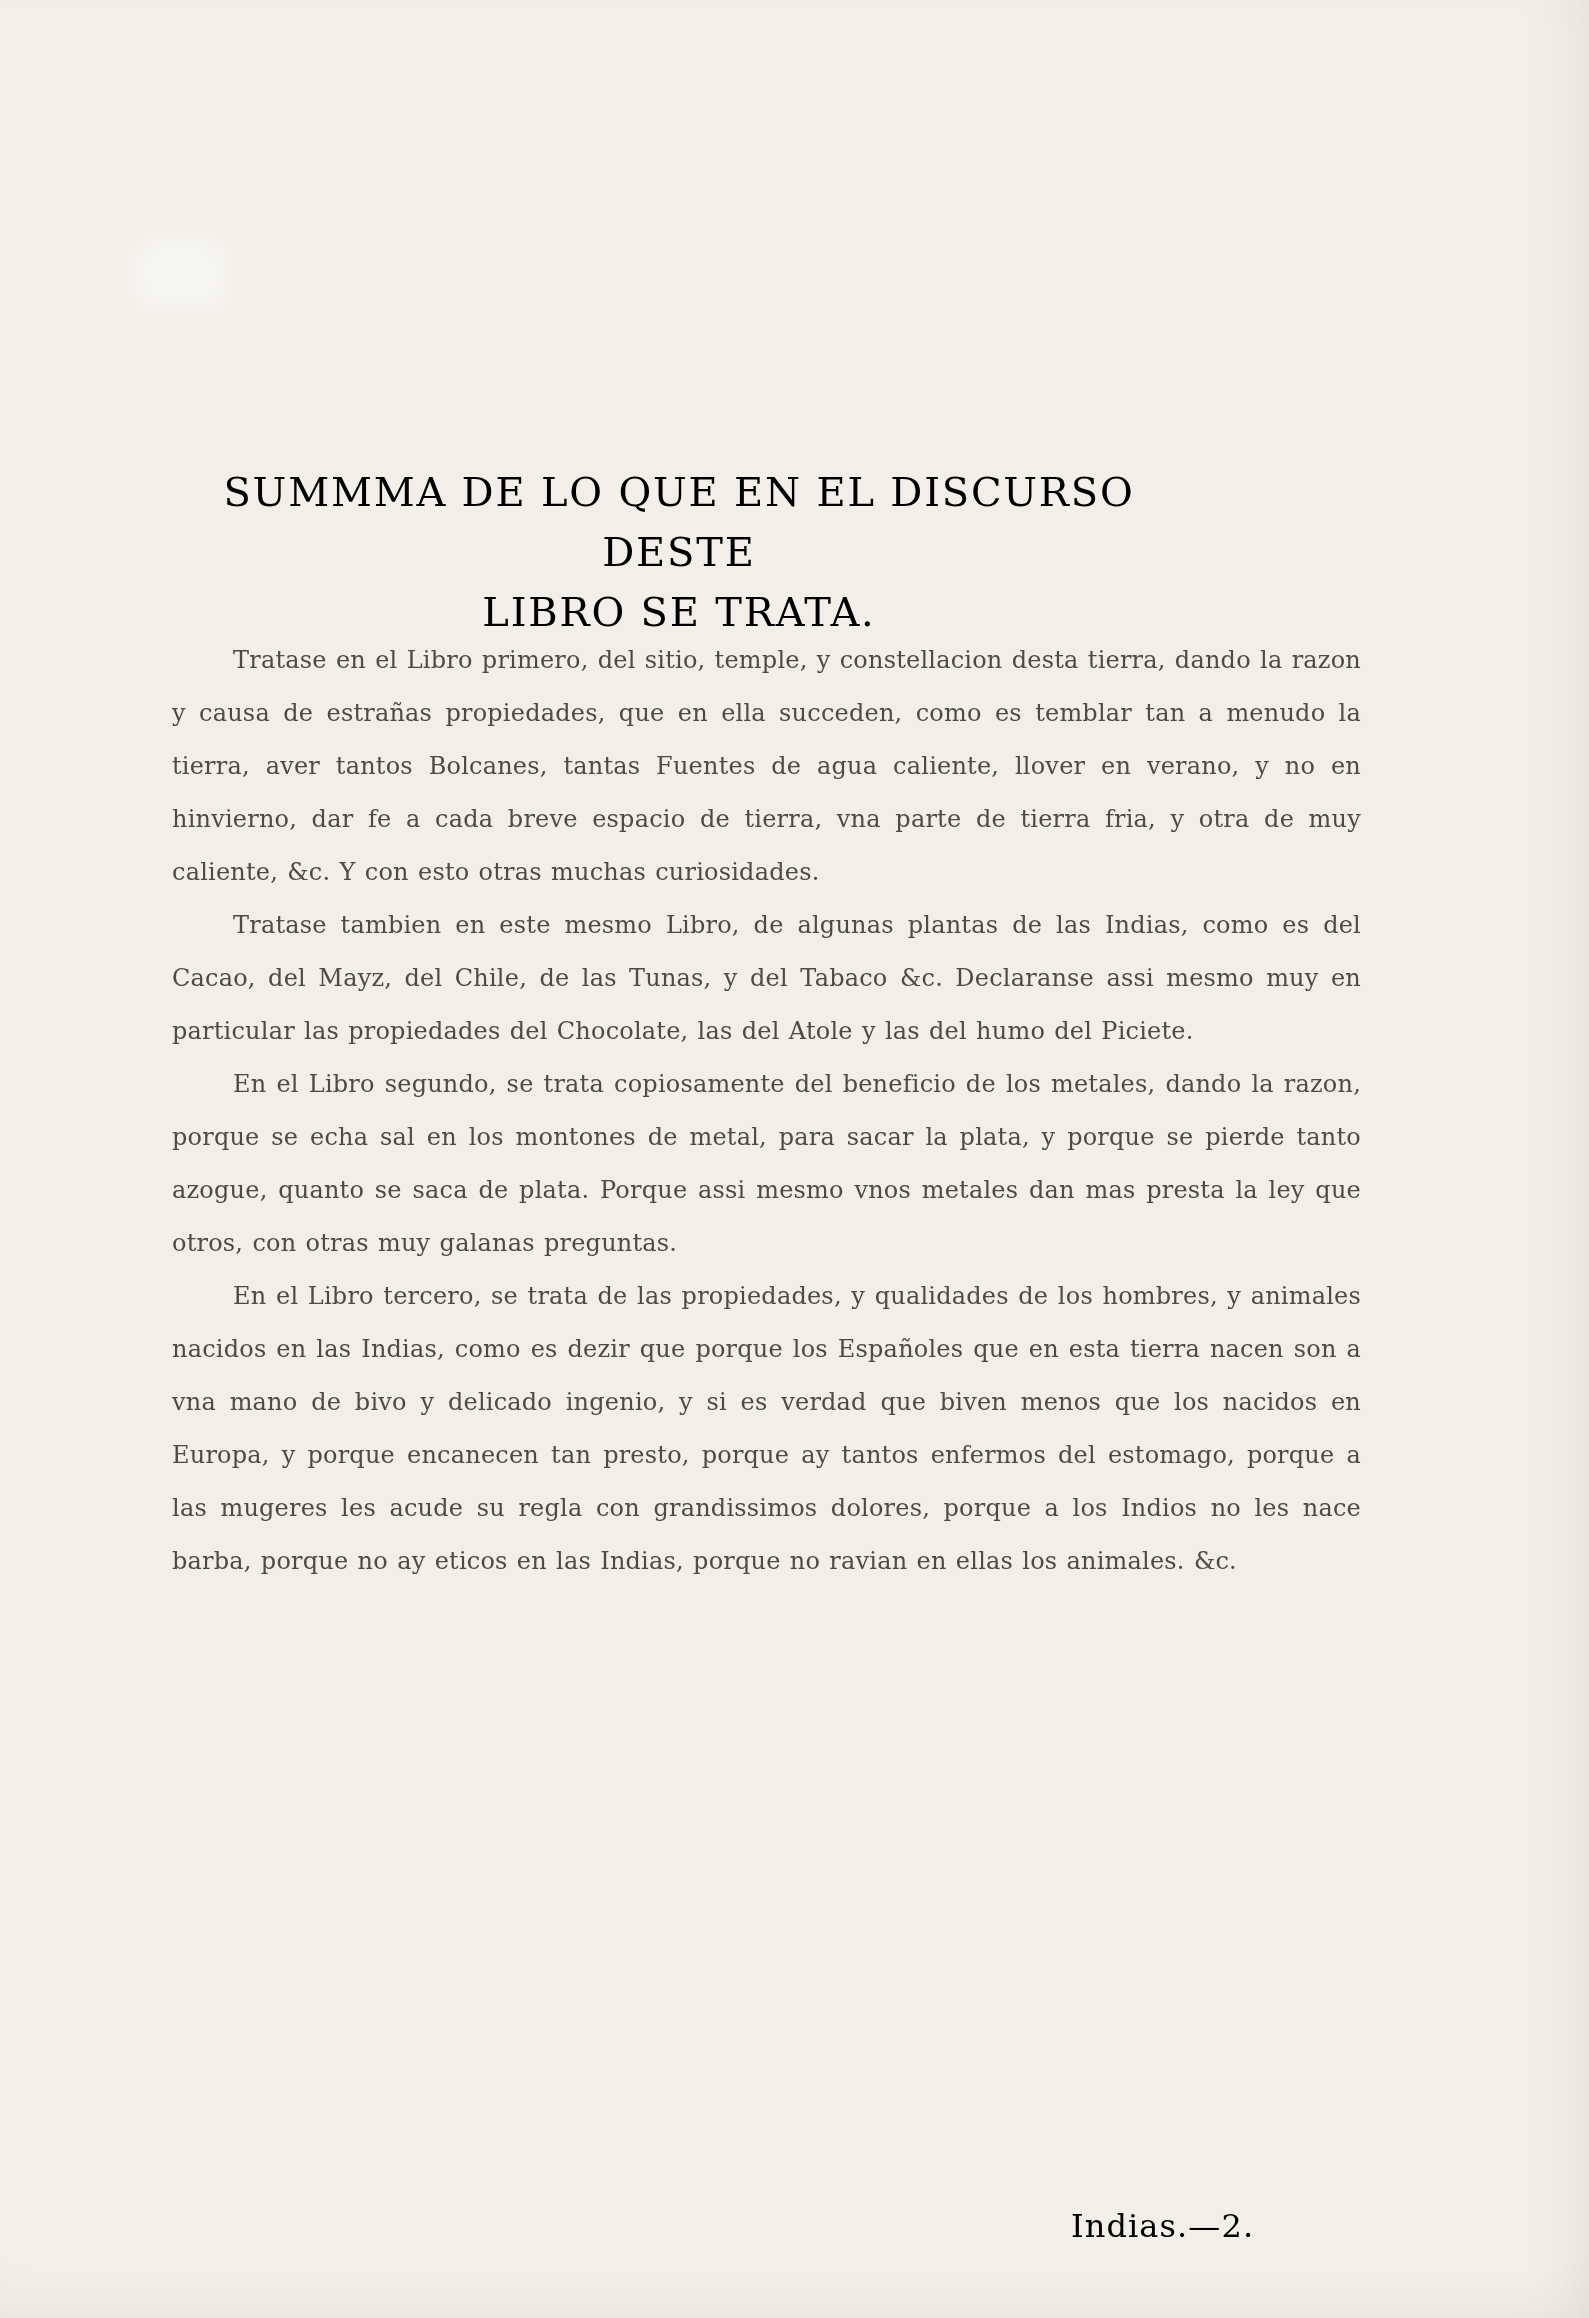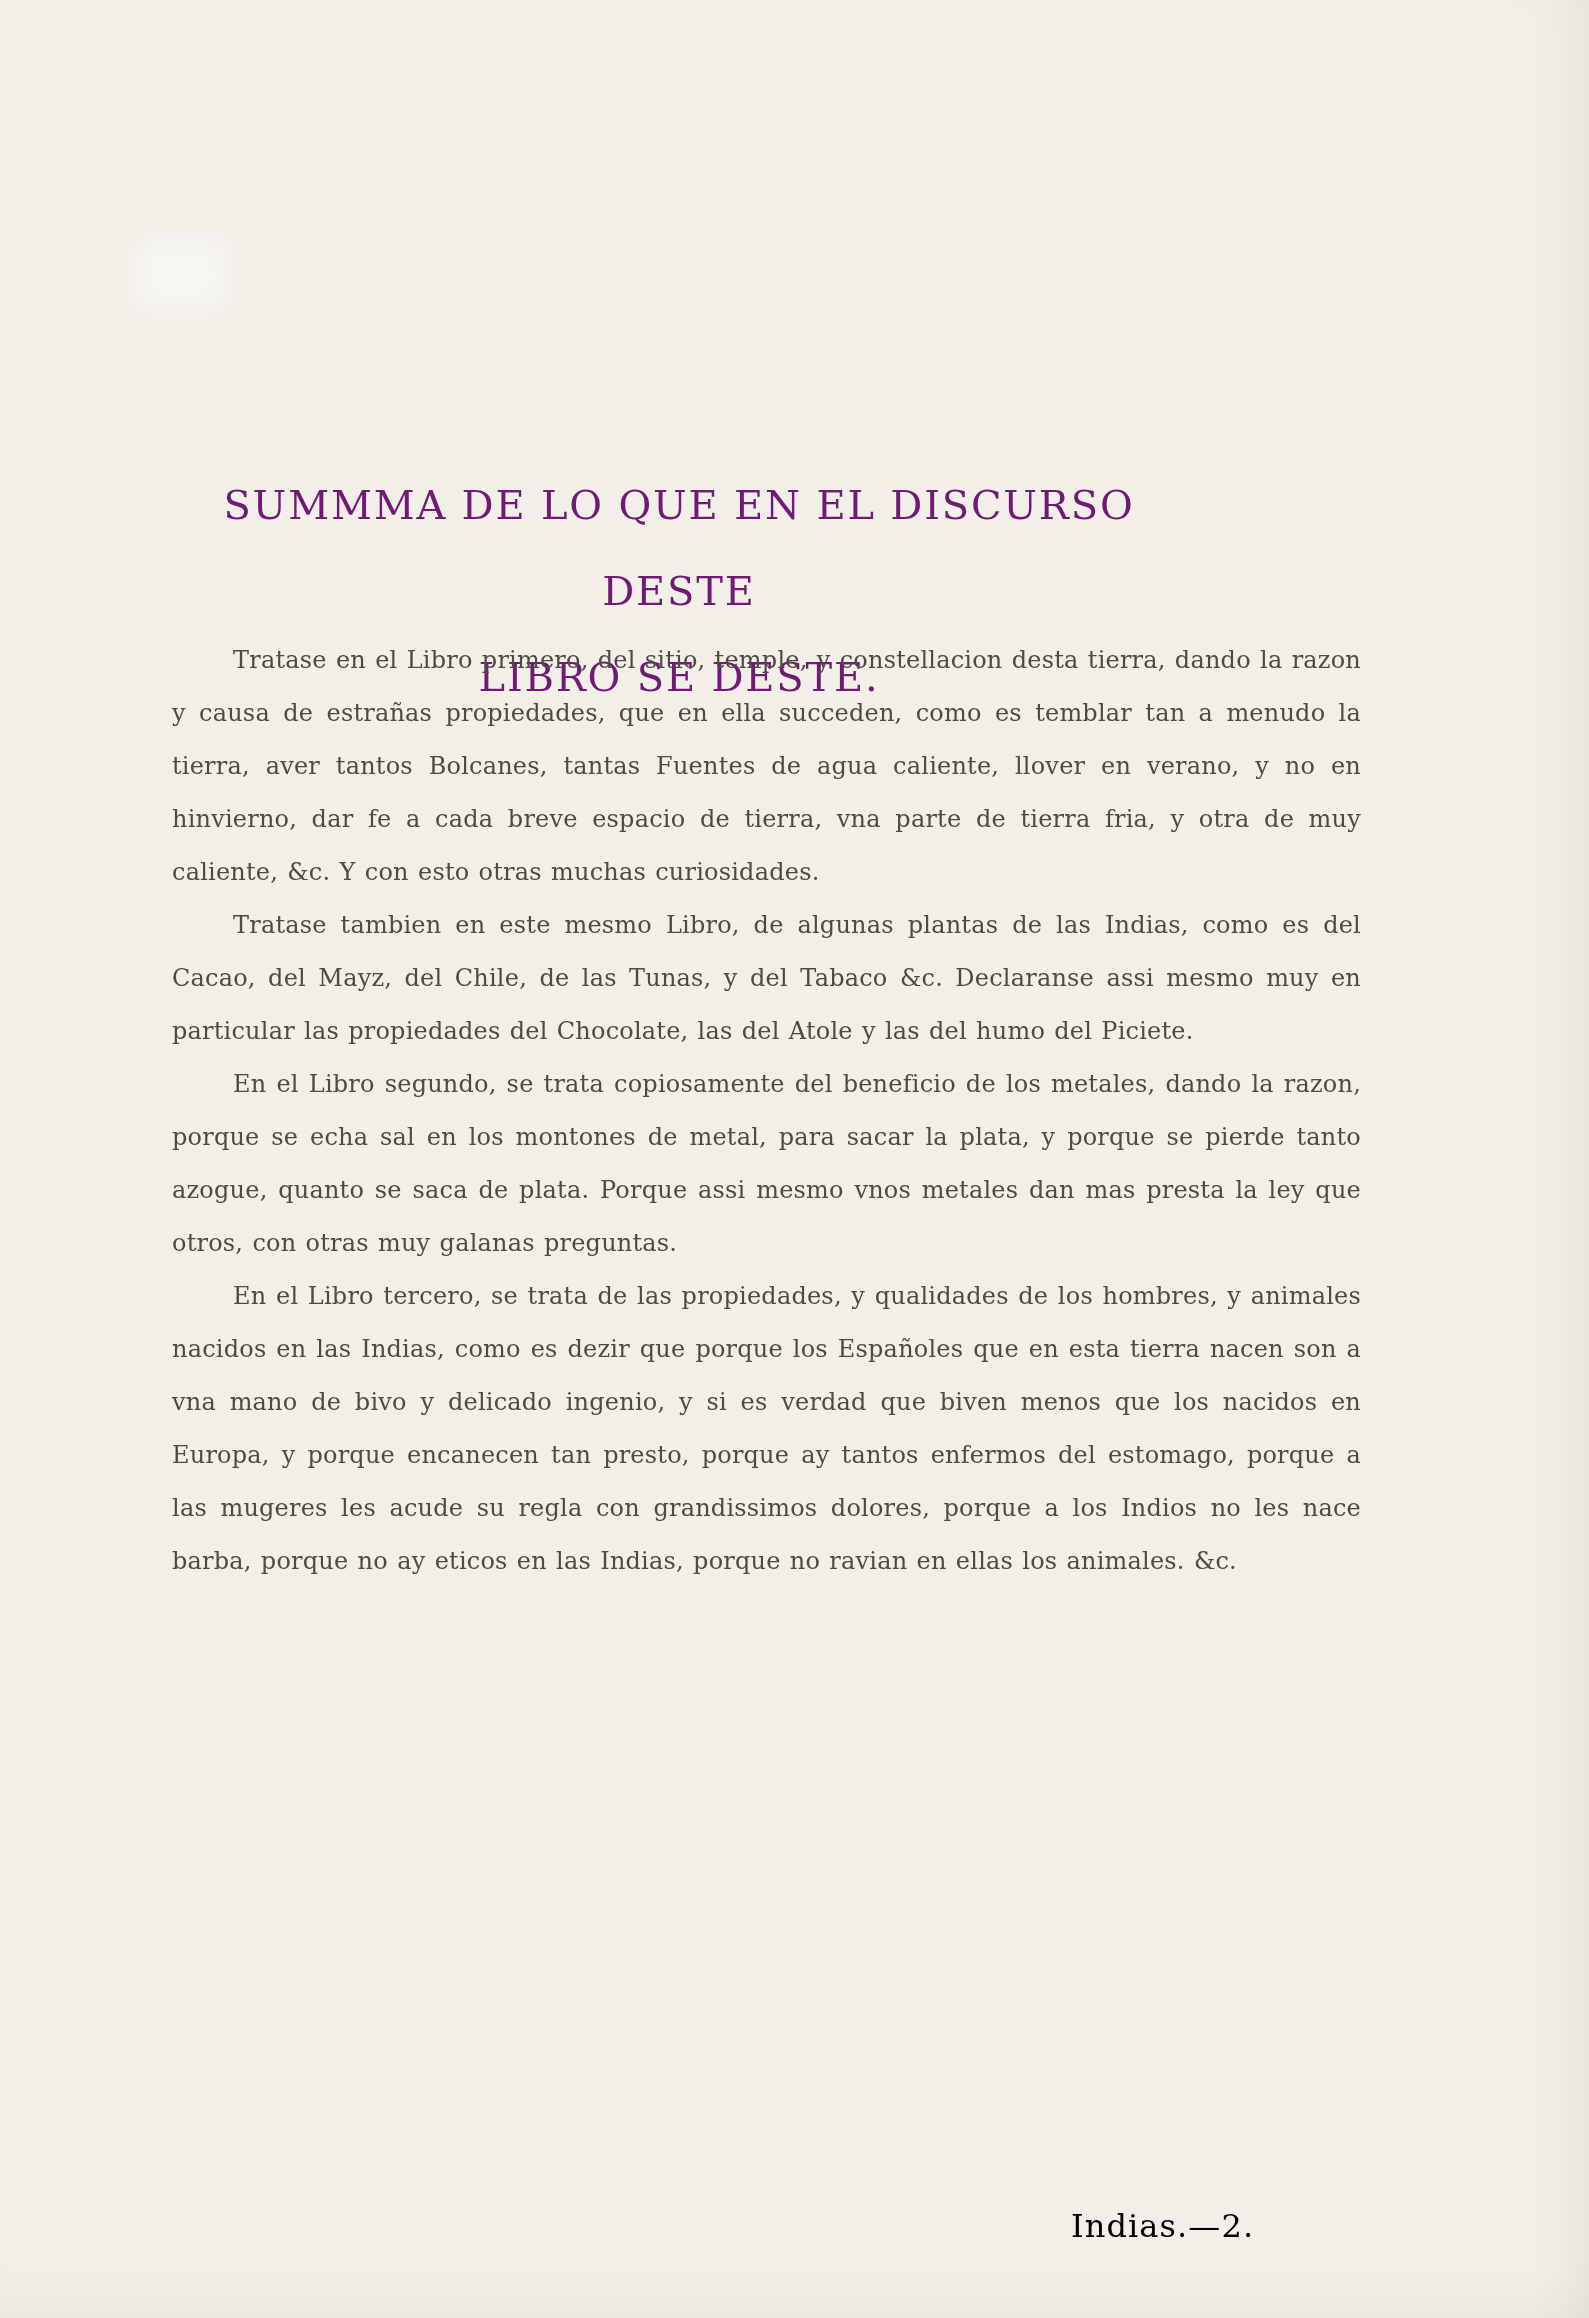--- a/index.html
+++ b/index.html
@@ -31,22 +31,22 @@
   .title {
     position: absolute;
     top: 462px;
     left: 166px;
     width: 1026px;
     margin: 0;
     text-align: center;
     font-size: 40px;
     font-weight: 400;
     letter-spacing: 1.8px;
-    line-height: 86px;
-    color: #701a75;
+    line-height: 60px;
+    color: #000000;
   }
   .title .title-line {
     display: block;
   }
   .body-text {
     position: absolute;
     top: 634px;
     left: 172px;
     width: 1189px;
     font-size: 24px;
@@ -70,21 +70,21 @@
 </style>
 </head>
 <body>
 
 <div class="page">
 
   <div class="scan-artifact"></div>
 
   <h1 class="title">
     <span class="title-line">SUMMMA DE LO QUE EN EL DISCURSO DESTE</span>
-    <span class="title-line">LIBRO SE DESTE.</span>
+    <span class="title-line">LIBRO SE TRATA.</span>
   </h1>
 
   <div class="body-text">
     <p>Tratase en el Libro primero, del sitio, temple, y constellacion desta tierra, dando la razon y causa de estrañas propiedades, que en ella succeden, como es temblar tan a menudo la tierra, aver tantos Bolcanes, tantas Fuentes de agua caliente, llover en verano, y no en hinvierno, dar fe a cada breve espacio de tierra, vna parte de tierra fria, y otra de muy caliente, &amp;c. Y con esto otras muchas curiosidades.</p>
     <p>Tratase tambien en este mesmo Libro, de algunas plantas de las Indias, como es del Cacao, del Mayz, del Chile, de las Tunas, y del Tabaco &amp;c. Declaranse assi mesmo muy en particular las propiedades del Chocolate, las del Atole y las del humo del Piciete.</p>
     <p>En el Libro segundo, se trata copiosamente del beneficio de los metales, dando la razon, porque se echa sal en los montones de metal, para sacar la plata, y porque se pierde tanto azogue, quanto se saca de plata. Porque assi mesmo vnos metales dan mas presta la ley que otros, con otras muy galanas preguntas.</p>
     <p>En el Libro tercero, se trata de las propiedades, y qualidades de los hombres, y animales nacidos en las Indias, como es dezir que porque los Españoles que en esta tierra nacen son a vna mano de bivo y delicado ingenio, y si es verdad que biven menos que los nacidos en Europa, y porque encanecen tan presto, porque ay tantos enfermos del estomago, porque a las mugeres les acude su regla con grandissimos dolores, porque a los Indios no les nace barba, porque no ay eticos en las Indias, porque no ravian en ellas los animales. &amp;c.</p>
   </div>
 
   <div class="footer-note">Indias.—2.</div>

